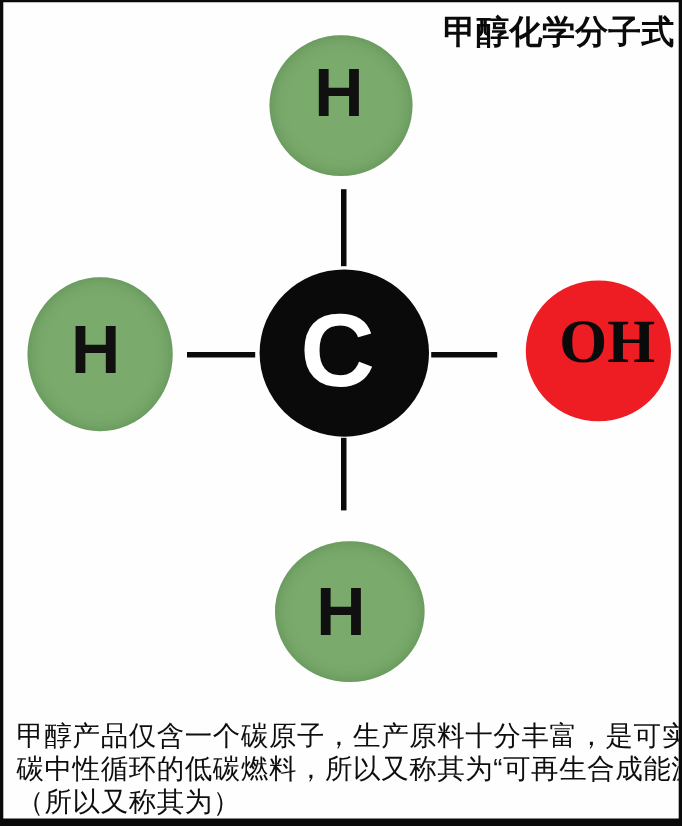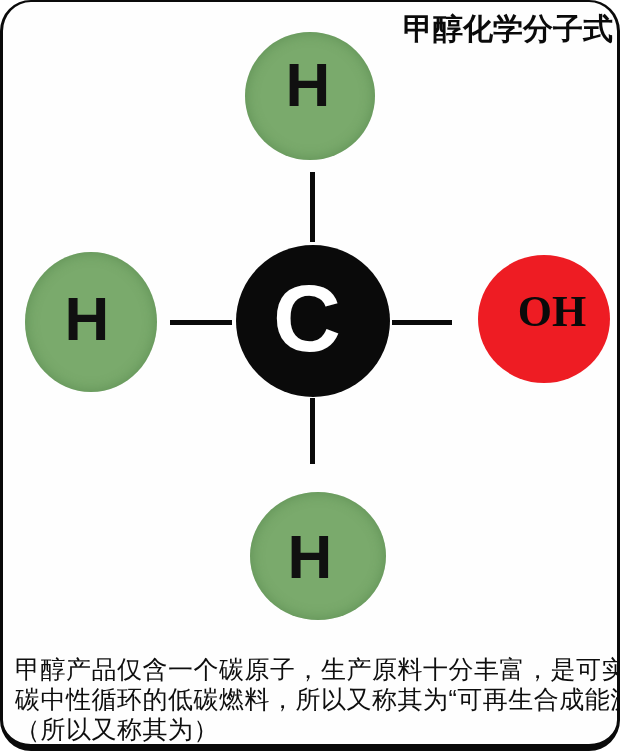--- a/index.html
+++ b/index.html
@@ -12,21 +12,20 @@
     position: relative;
     width: 620px;
     height: 751px;
     box-sizing: border-box;
     background: #fefefe;
     border-left: 3px solid #0a0a0a;
     border-right: 3px solid #0a0a0a;
     border-top: 2px solid #0a0a0a;
     border-bottom: 7px solid #0a0a0a;
     overflow: hidden;
-    border-radius: 31px;
   }
   .title {
     position: absolute;
     top: 7px;
     right: 4px;
     font-size: 30px;
     font-weight: bold;
     color: #0a0a0a;
     letter-spacing: 0px;
     white-space: nowrap;
@@ -56,21 +55,21 @@
     font-weight: bold;
     font-size: 94px;
     color: #ffffff;
   }
   .atom-oh {
     background: #ee1c23;
   }
   .atom-oh .atom-label {
     font-family: "Liberation Serif", "DejaVu Serif", serif;
     font-weight: bold;
-    font-size: 44px;
+    font-size: 56px;
     color: #0a0a0a;
   }
   .atom-top    { left: 242px; top: 30px;  width: 130px; height: 128px; }
   .atom-left   { left: 22px;  top: 250px; width: 132px; height: 140px; }
   .atom-center { left: 233px; top: 243px; width: 154px; height: 152px; }
   .atom-right  { left: 475px; top: 253px; width: 132px; height: 128px; }
   .atom-bottom { left: 247px; top: 490px; width: 136px; height: 128px; }
 
   .atom-top    .atom-label { transform: translate(-2px, -12px); }
   .atom-left   .atom-label { transform: translate(-4px, -4px); }

